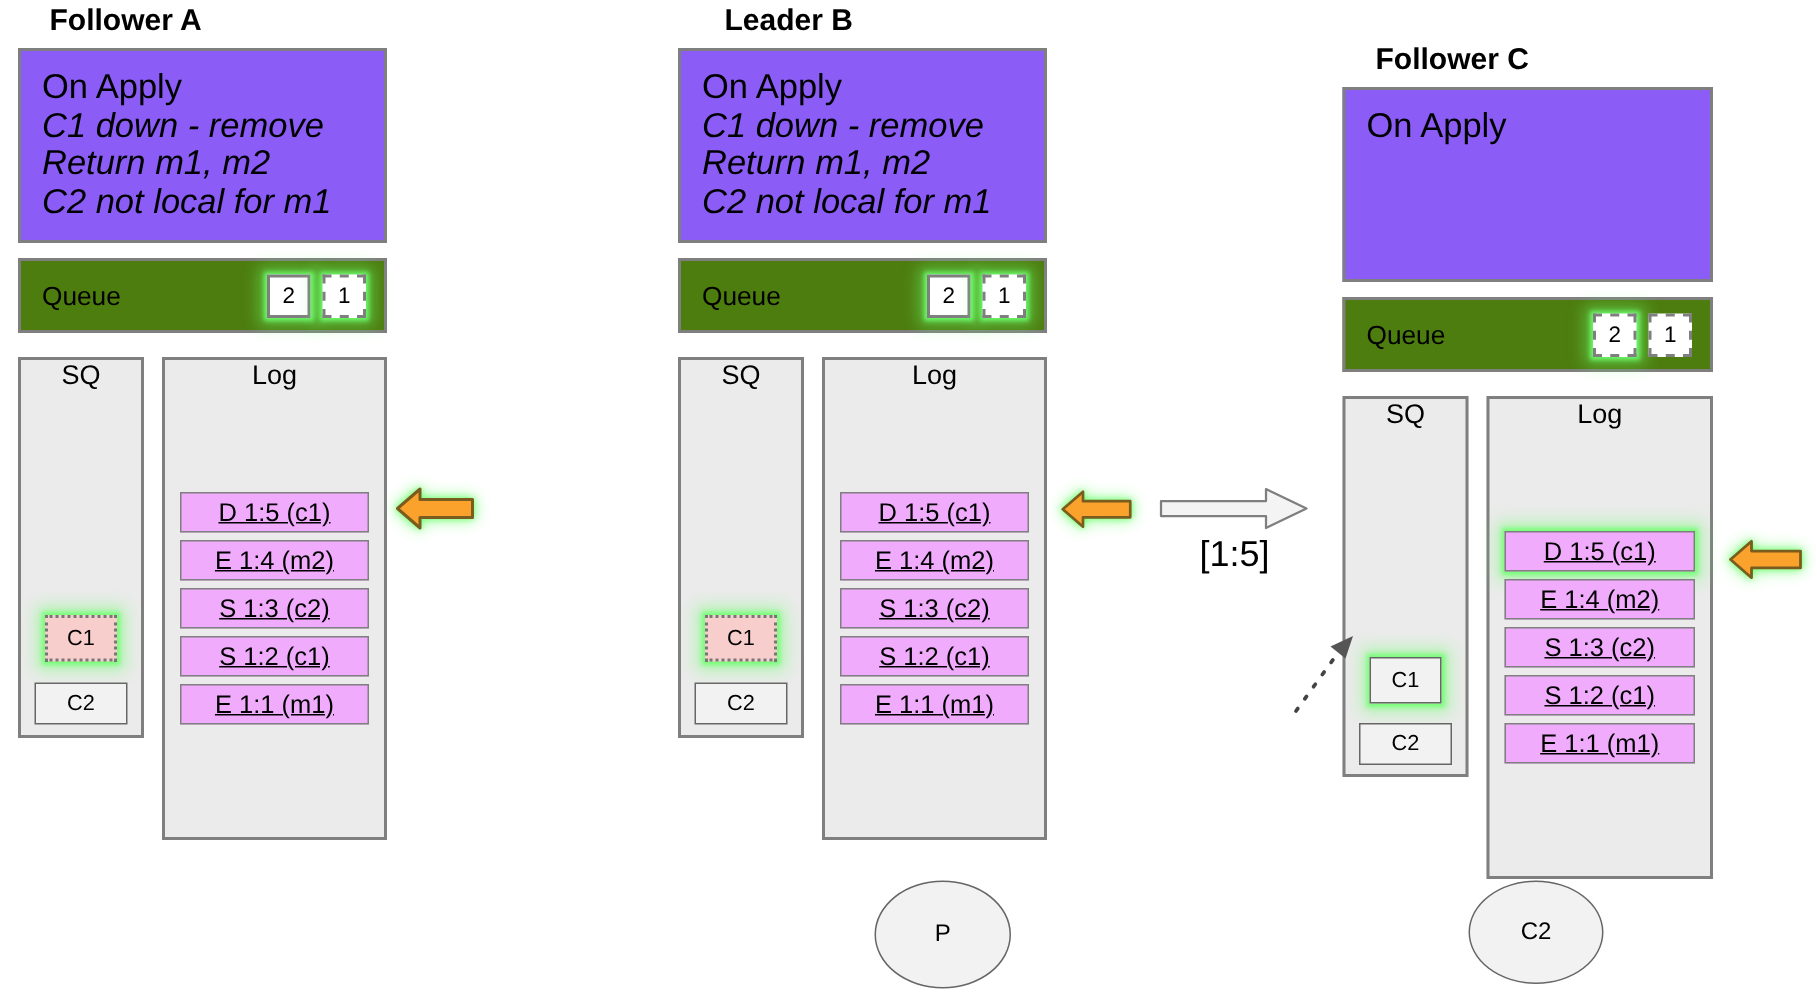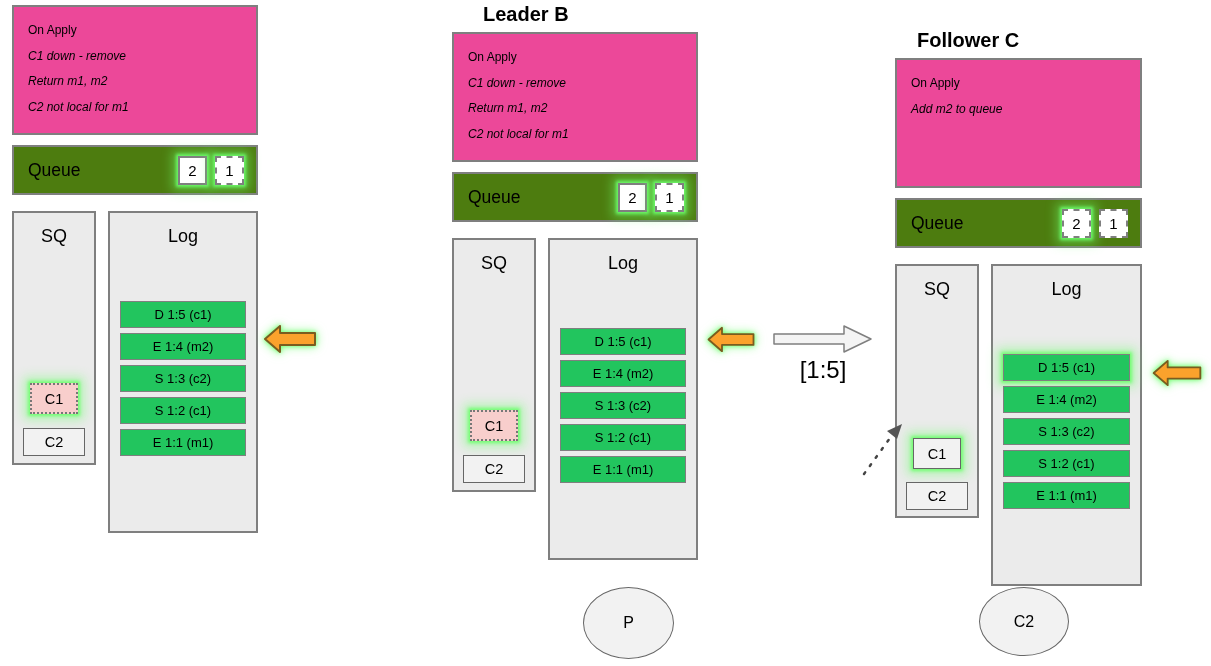--- a/index.html
+++ b/index.html
@@ -3,65 +3,66 @@
 <meta charset="utf-8">
 <style>
   html,body{margin:0;padding:0;background:#ffffff;}
   #stage{
     position:relative;width:1211px;height:666px;overflow:hidden;
     font-family:"Liberation Sans","DejaVu Sans",sans-serif;color:#000;background:#fff;
   }
   .panel{position:absolute;top:0;}
   .panel-title{font-size:20px;font-weight:bold;margin:2px 0 0 0;height:25px;line-height:25px;}
   .apply-box{
-    margin-top:5px;height:130px;box-sizing:border-box;background:#ec4899;
-    border:2px solid #7f7f7f;padding:11px 0 0 14px;font-size:12px;line-height:25.5px;
+    margin-top:5px;height:130px;box-sizing:border-box;background:#8b5cf6;
+    border:2px solid #7f7f7f;padding:11px 0 0 14px;font-size:23px;line-height:25.5px;
   }
   .apply-line{font-style:italic;}
   .queue-box{
     margin-top:10px;height:50px;box-sizing:border-box;background:#4d7c0f;border:2px solid #7f7f7f;
     position:relative;display:flex;align-items:center;font-size:17.5px;
   }
   .queue-label{padding-left:14px;}
   .queue-items{position:absolute;right:12px;top:9px;display:flex;gap:8px;}
   .qitem{
     width:29px;height:29px;box-sizing:border-box;background:#ffffff;
     display:flex;align-items:center;justify-content:center;font-size:15px;
   }
   .qitem.solid{border:2px solid #7f7f7f;}
   .qitem.dashed{border:2px dashed #7f7f7f;}
   .glow{box-shadow:0 0 3px 2px rgba(110,255,110,0.9),0 0 10px 6px rgba(110,255,110,0.45);}
   .bottom-row{margin-top:16px;display:flex;gap:12px;}
   .sq-box{width:84px;height:254px;box-sizing:border-box;background:#ebebeb;border:2px solid #7f7f7f;position:relative;}
   .log-box{flex:1;height:322px;box-sizing:border-box;background:#ebebeb;border:2px solid #7f7f7f;position:relative;}
-  .box-label{text-align:center;margin-top:13px;font-size:18px;}
+  .box-label{text-align:center;font-size:18px;}
   .sq-item{
     position:absolute;left:50%;transform:translateX(-50%);width:48px;height:31px;box-sizing:border-box;
     background:#f2f2f2;border:1.5px solid #666;display:flex;align-items:center;justify-content:center;font-size:14.5px;
   }
   .sq-item.removed{background:#f8cecc;border:2px dotted #777;}
   .log-entries{position:absolute;top:88px;left:10px;right:10px;}
   .log-entry{
-    height:27px;box-sizing:border-box;margin-bottom:5px;background:#22c55e;border:1px solid #7f7f7f;
-    text-align:center;font-size:13px;line-height:25px;
+    height:27px;box-sizing:border-box;margin-bottom:5px;background:#f0abfc;border:1px solid #7f7f7f;
+    text-align:center;font-size:17px;line-height:25px;text-decoration:underline;
   }
   .overlay{position:absolute;}
   .green-glow{filter:drop-shadow(0 0 2px rgba(110,255,110,.95)) drop-shadow(0 0 5px rgba(110,255,110,.7));}
   .conn-label{position:absolute;left:772px;top:356px;width:102px;text-align:center;font-size:24px;}
   .node{
     position:absolute;background:#f2f2f2;border:1.5px solid #666;border-radius:50%;
     display:flex;align-items:center;justify-content:center;font-size:16px;
   }
 </style>
 </head>
 <body>
 
 <div id="stage">
 
   <section class="panel" style="left:12px;width:246px;">
+    <h2 class="panel-title" style="margin-left:21px;">Follower A</h2>
     <div class="apply-box">
       <div>On Apply</div>
       <div class="apply-line">C1 down - remove</div>
       <div class="apply-line">Return m1, m2</div>
       <div class="apply-line">C2 not local for m1</div>
     </div>
     <div class="queue-box">
       <span class="queue-label">Queue</span>
       <div class="queue-items">
         <div class="qitem solid glow">2</div>
@@ -118,21 +119,20 @@
           <div class="log-entry">E 1:1 (m1)</div>
         </div>
       </div>
     </div>
   </section>
 
   <section class="panel" style="left:895px;width:247px;">
     <h2 class="panel-title" style="margin-left:22px;margin-top:28px;">Follower C</h2>
     <div class="apply-box">
       <div>On Apply</div>
-      <div class="apply-line">Add m2 to queue</div>
     </div>
     <div class="queue-box">
       <span class="queue-label">Queue</span>
       <div class="queue-items">
         <div class="qitem dashed glow">2</div>
         <div class="qitem dashed">1</div>
       </div>
     </div>
     <div class="bottom-row">
       <div class="sq-box">

